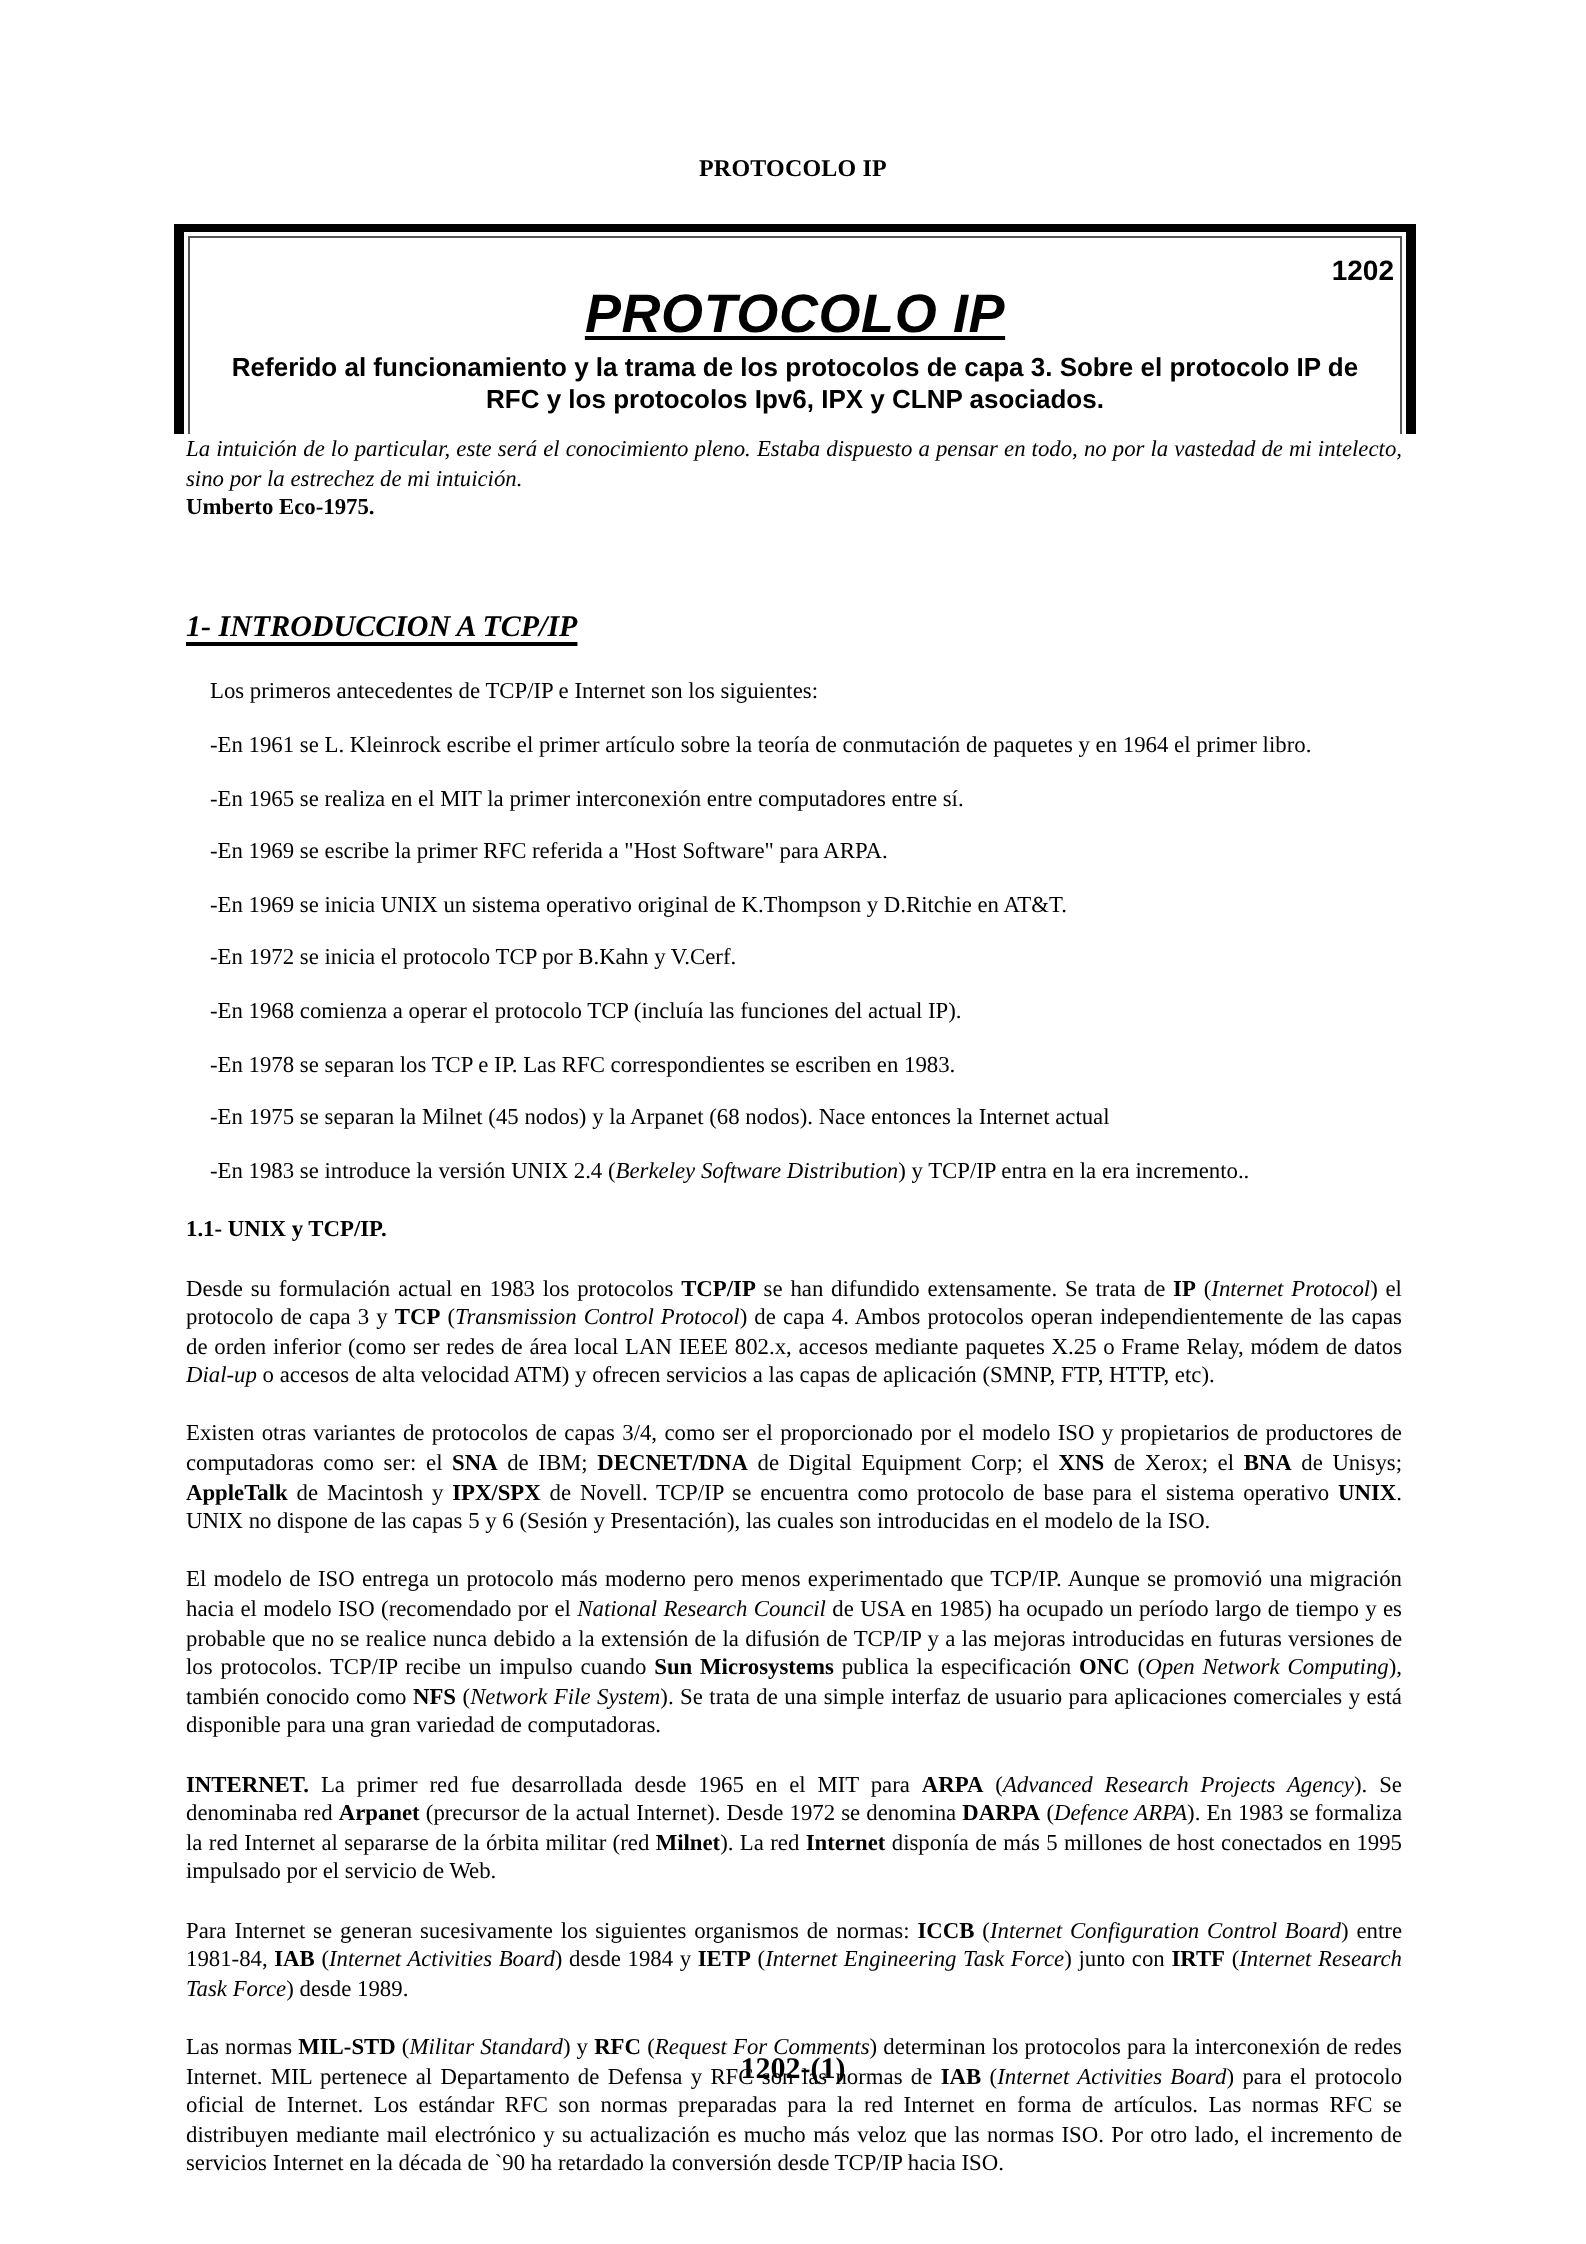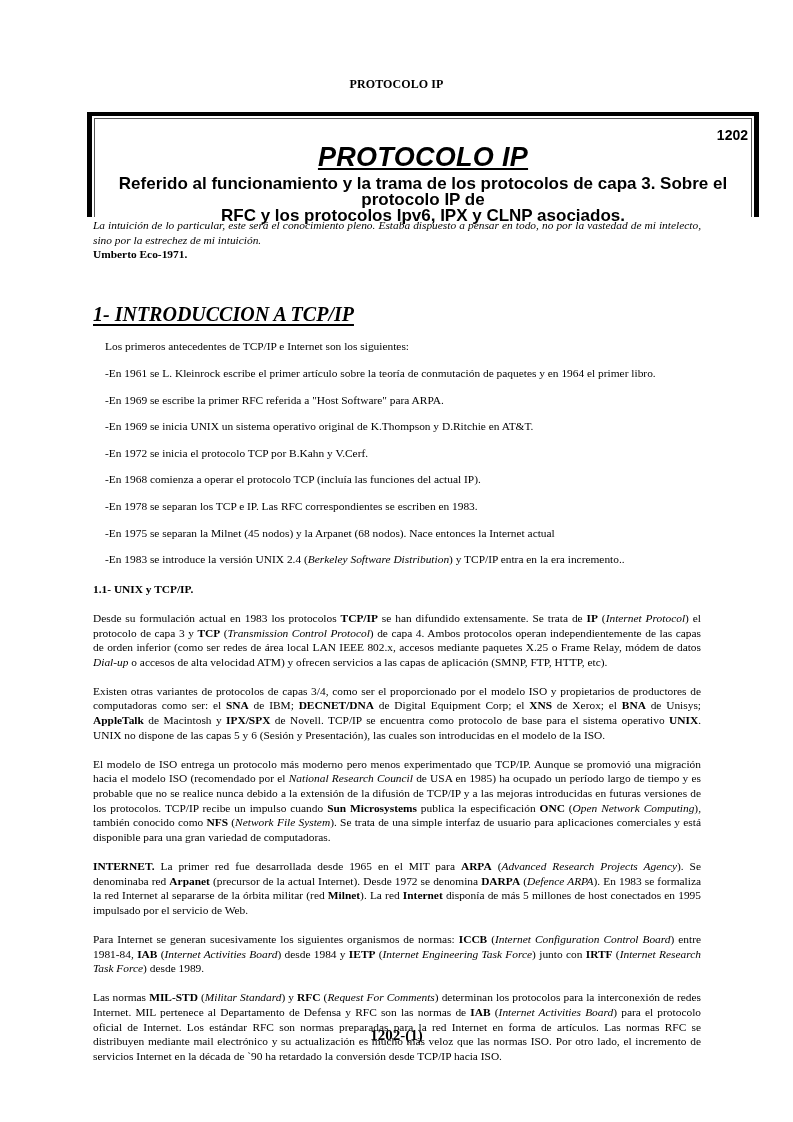--- a/index.html
+++ b/index.html
@@ -1,26 +1,26 @@
 <!DOCTYPE html>
 <html><head>
 <meta charset="utf-8">
 <style>
   html, body { margin:0; padding:0; background:#ffffff; }
   body { width:793px; height:1122px; position:relative; overflow:hidden; font-family:"Liberation Serif", serif; color:#000; }
   .running-header { position:absolute; top:77px; left:0; width:793px; text-align:center; font-weight:bold; font-size:12px; letter-spacing:0.1px; }
-  .title-box { position:absolute; left:87px; top:112px; width:672px; height:105px; border-top:4px solid #000; border-left:5px solid #000; border-right:5px solid #000; box-sizing:border-box;padding-left:17px; }
+  .title-box { position:absolute; left:87px; top:112px; width:621px; height:105px; border-top:4px solid #000; border-left:5px solid #000; border-right:5px solid #000; box-sizing:border-box;padding-left:17px; }
   .title-box-inner { position:absolute; left:2px; top:2px; right:2px; bottom:0; border-top:1px solid #555; border-left:1px solid #555; border-right:1px solid #555; }
   .doc-number { position:absolute; right:3px; top:8px; font-family:"Liberation Sans", sans-serif; font-weight:bold; font-size:14px; }
   .main-title { position:absolute; left:0; right:0; top:23px; text-align:center; font-family:"Liberation Sans", sans-serif; font-weight:bold; font-style:italic; font-size:27px; text-decoration:underline; text-decoration-thickness:2px; text-underline-offset:2px; letter-spacing:0.3px; }
-  .subtitle { position:absolute; left:0; right:0; top:57px; text-align:center; font-family:"Liberation Sans", sans-serif; font-weight:bold; font-size:17px; line-height:16px; }
+  .subtitle { position:absolute; left:0; right:0; top:57px; text-align:center; font-family:"Liberation Sans", sans-serif; font-weight:bold; font-size:13px; line-height:16px; }
   .content { position:absolute; left:93px; top:218px; width:608px; font-size:11.4px; line-height:14.6px; }
   .quote { font-style:italic; text-align:justify; margin:0; }
   .quote-author { font-weight:bold; margin:0; }
-  .section-title { margin-top:45px; margin-bottom:0; font-weight:bold; font-style:italic; font-size:20px; text-decoration:underline; text-decoration-thickness:1.5px; text-underline-offset:3px; }
+  .section-title { margin-top:45px; margin-bottom:0; font-weight:bold; font-style:italic; font-size:15px; text-decoration:underline; text-decoration-thickness:1.5px; text-underline-offset:3px; }
   .intro { margin:18px 0 0 0; }
   .line { margin:12px; white-space:nowrap; }
   .subsection-title { font-weight:bold; margin:15px 0 0 0; }
   p.para { margin:14.6px 0 0 0; text-align:justify; }
   .footer-page { position:absolute; top:1027px; left:0; width:793px; text-align:center; font-weight:bold; font-size:15px; }
   b { font-weight:bold; }
   i { }
 </style>
 </head>
 <body>
@@ -33,27 +33,28 @@
     <div class="main-title">PROTOCOLO IP</div>
     <div class="subtitle">
       <div>Referido al funcionamiento y la trama de los protocolos de capa 3. Sobre el protocolo IP de</div>
       <div>RFC y los protocolos Ipv6, IPX y CLNP asociados.</div>
     </div>
   </div>
 </div>
 
 <div class="content">
   <p class="quote">La intuición de lo particular, este será el conocimiento pleno. Estaba dispuesto a pensar en todo, no por la vastedad de mi intelecto, sino por la estrechez de mi intuición.</p>
-  <p class="quote-author">Umberto Eco-1971.</p>
+  <p class="quote-author">Umberto Eco-1975.</p>
 
   <h2 class="section-title">1- INTRODUCCION A TCP/IP</h2>
 
   <div class="intro">
     <p class="line">Los primeros antecedentes de TCP/IP e Internet son los siguientes:</p>
     <p class="line">-En 1961 se L. Kleinrock escribe el primer artículo sobre la teoría de conmutación de paquetes y en 1964 el primer libro.</p>
+    <p class="line">-En 1965 se realiza en el MIT la primer interconexión entre computadores entre sí.</p>
     <p class="line">-En 1969 se escribe la primer RFC referida a "Host Software" para ARPA.</p>
     <p class="line">-En 1969 se inicia UNIX un sistema operativo original de K.Thompson y D.Ritchie en AT&amp;T.</p>
     <p class="line">-En 1972 se inicia el protocolo TCP por B.Kahn y V.Cerf.</p>
     <p class="line">-En 1968 comienza a operar el protocolo TCP (incluía las funciones del actual IP).</p>
     <p class="line">-En 1978 se separan los TCP e IP. Las RFC correspondientes se escriben en 1983.</p>
     <p class="line">-En 1975 se separan la Milnet (45 nodos) y la Arpanet (68 nodos). Nace entonces la Internet actual</p>
     <p class="line"><span>-En 1983 se introduce la versión UNIX 2.4 (</span><i>Berkeley Software Distribution</i><span>) y TCP/IP entra en la era incremento..</span></p>
   </div>
 
   <p class="subsection-title">1.1- UNIX y TCP/IP.</p>

